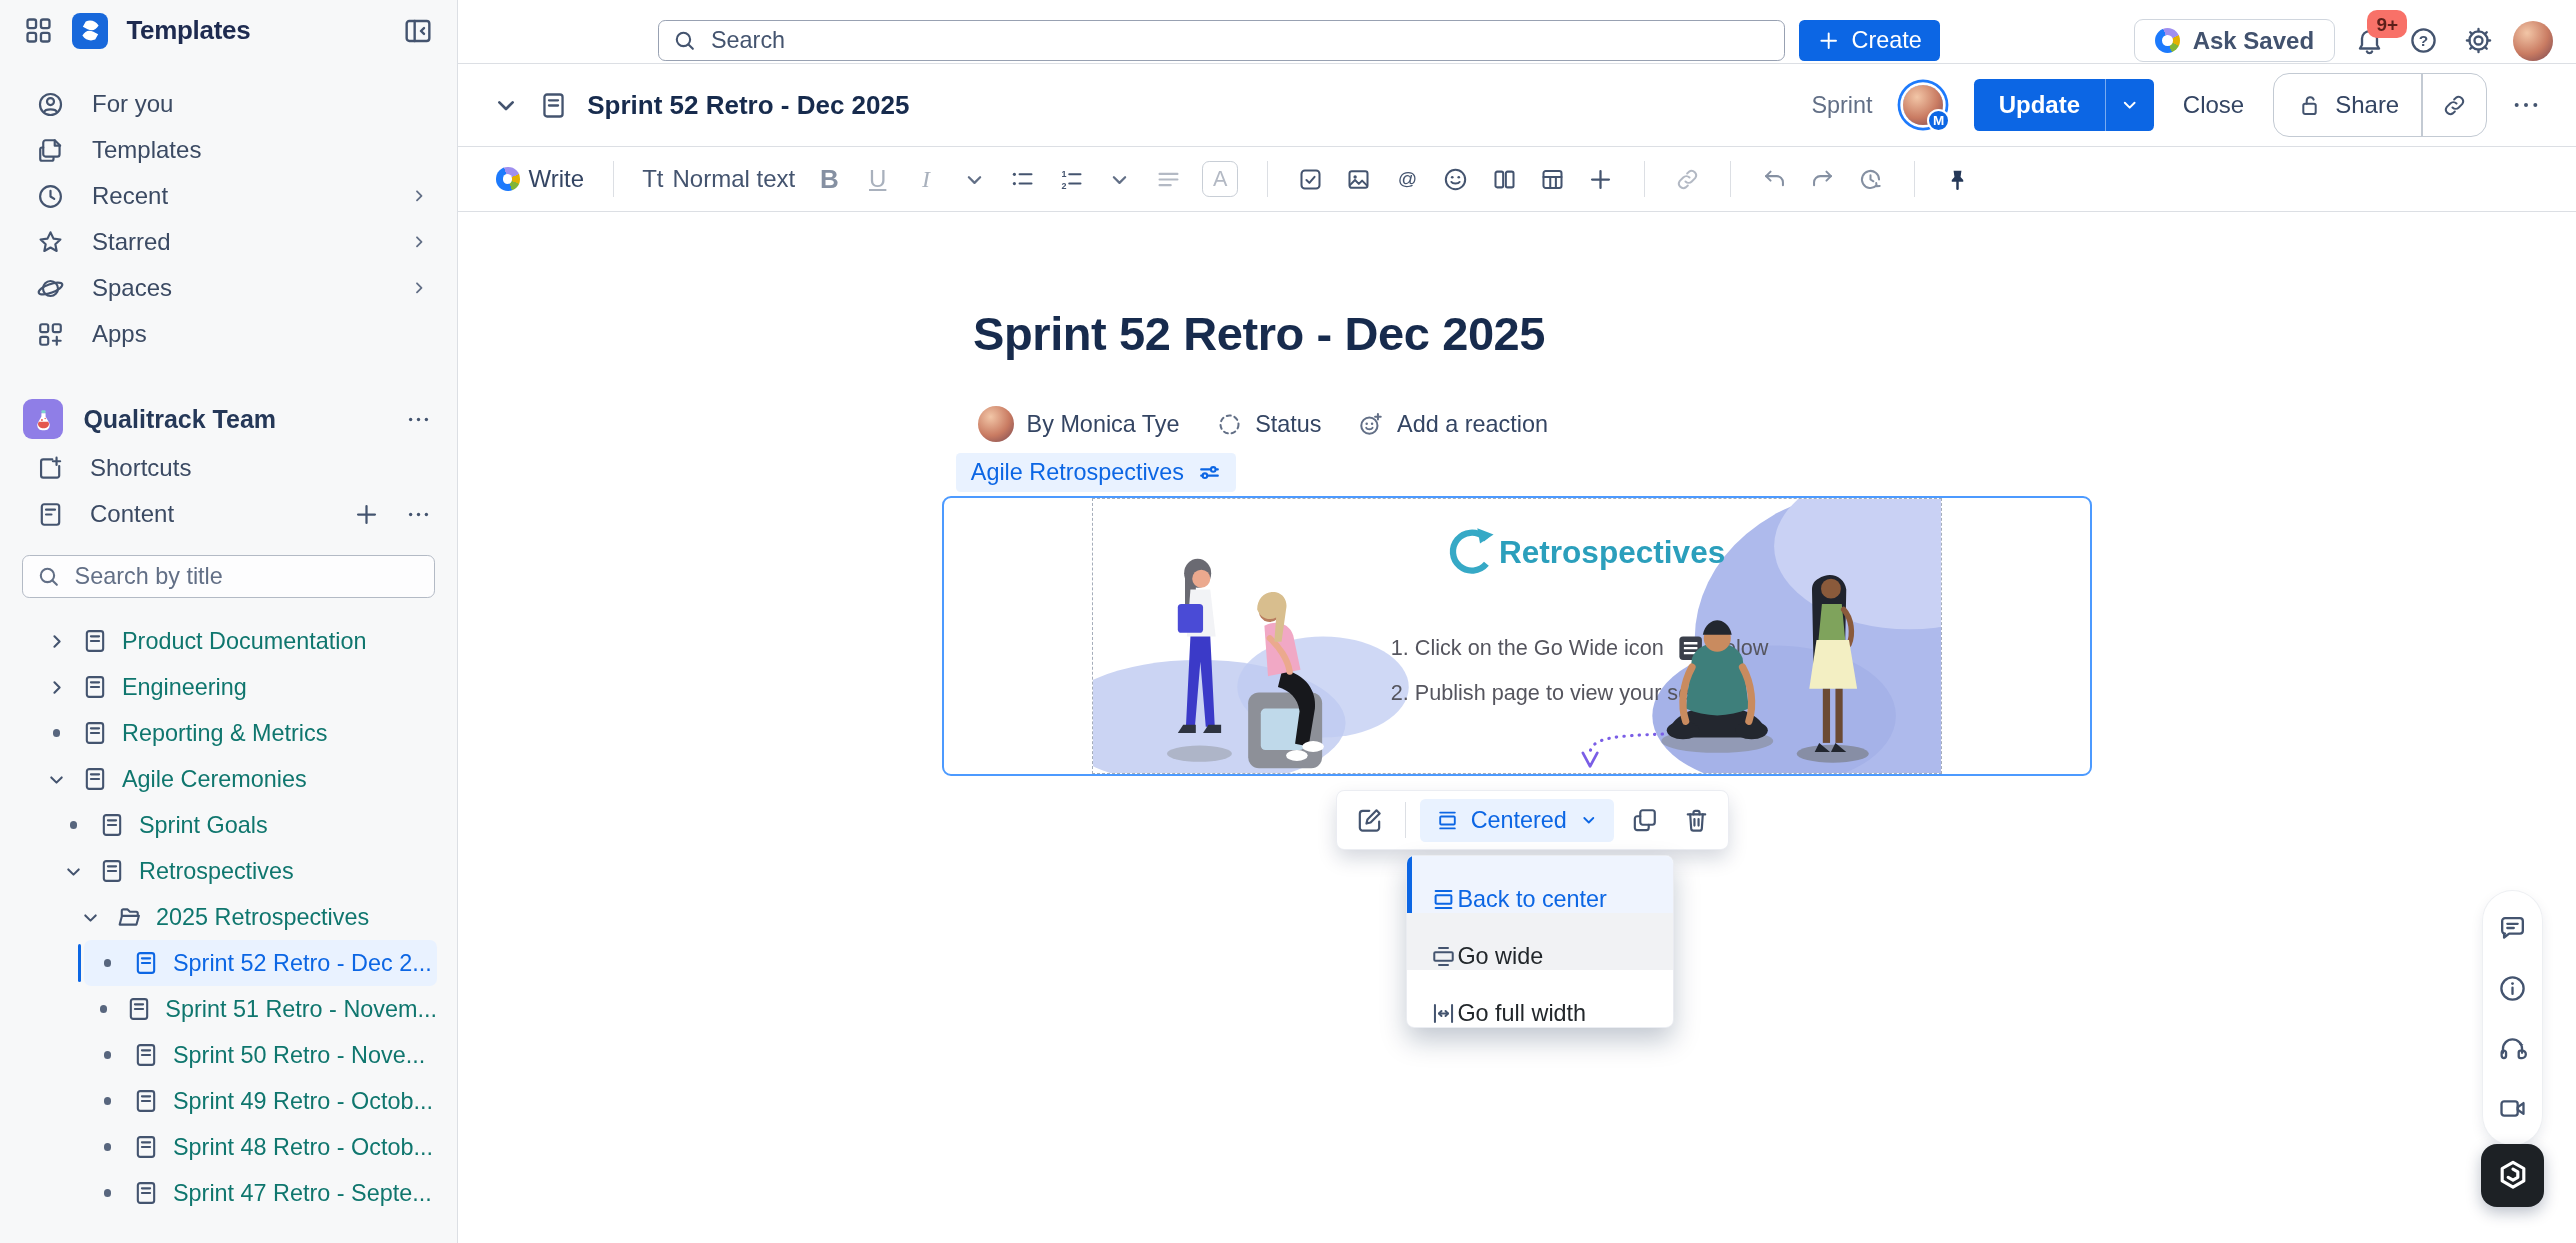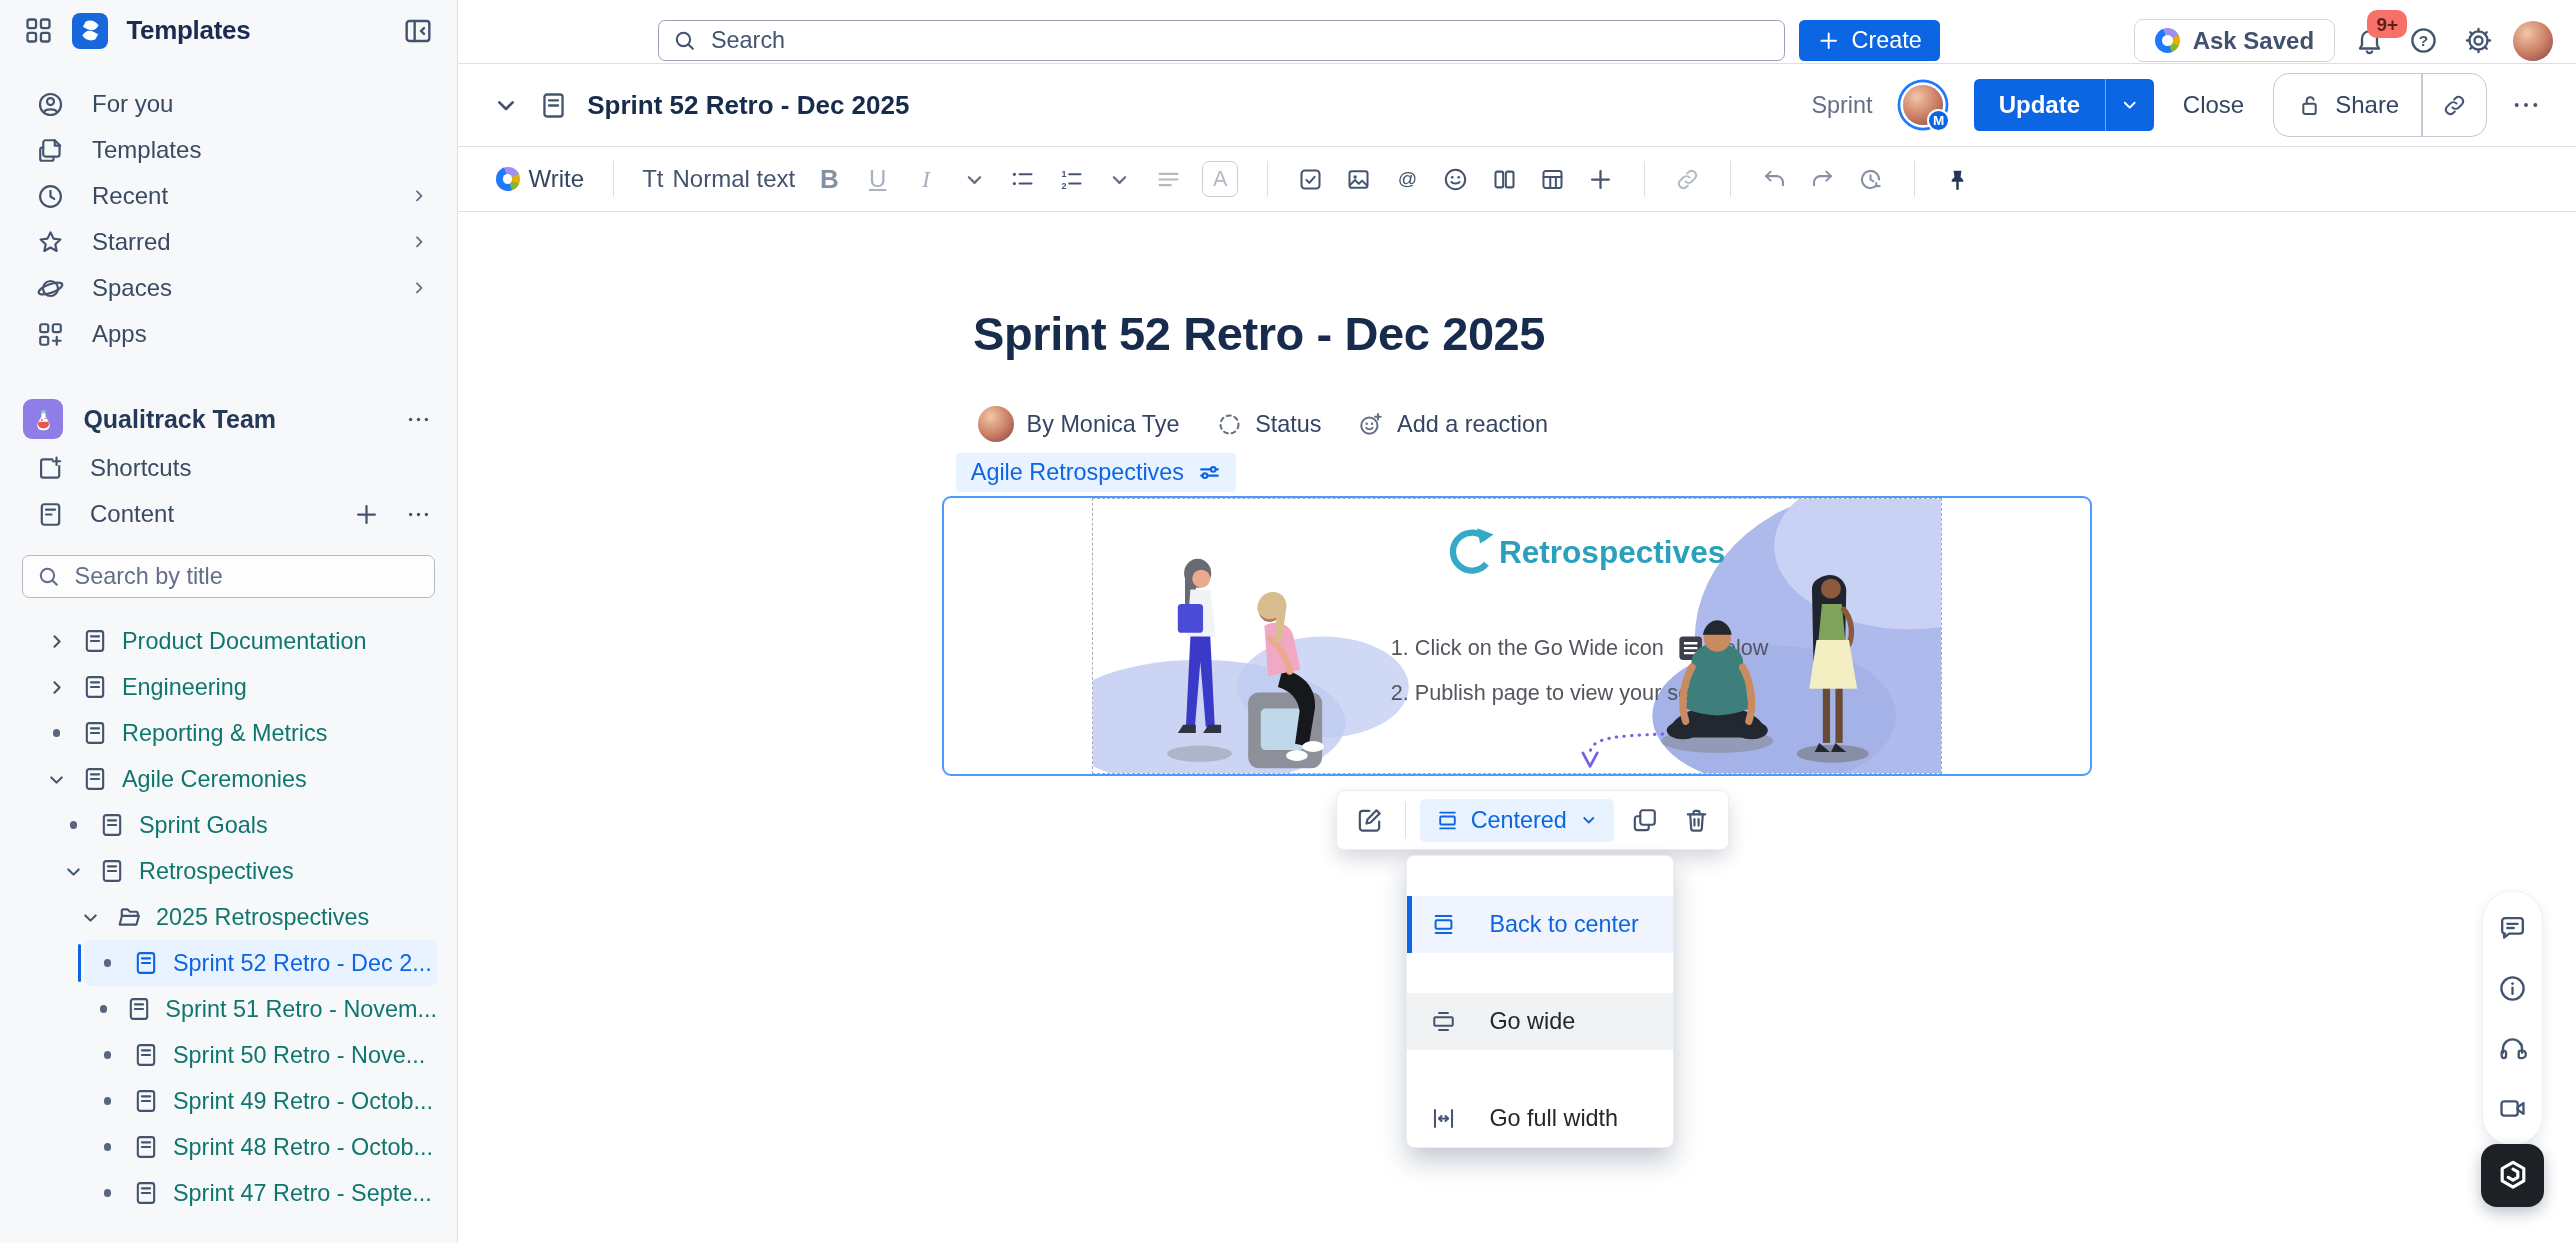--- a/index.html
+++ b/index.html
@@ -142,21 +142,21 @@
   .ftb-btn { width:43px; height:43px; display:flex; align-items:center; justify-content:center; color:#44546F; background:none; border:none; }
   .ftb-btn .ic { width:29px; height:29px; }
   .ftb-div { width:0.9px; height:36px; background:#DCDFE4; margin:0 5.4px; }
   .centered-pill { height:43px; display:flex; align-items:center; gap:10.8px; background:#E9F2FF; border-radius:5.4px;
     padding:0 14.4px; color:#0C66E4; font-size:23.4px; font-weight:500; border:none; }
   .centered-pill .ic { width:25px; height:25px; }
   .centered-pill .chev { width:21.6px; height:21.6px; }
 
   .dropdown { position:absolute; left:949px; top:644px; width:266px; background:#fff; border-radius:7.2px; overflow:hidden;
     box-shadow:0 0 0 0.9px #EBEDF2, 0 12.6px 27px rgba(9,30,66,.25); }
-  .dd-item { height:57px; display:flex; align-items:center; gap:32px; padding:0 16px 0 23.4px; font-size:23.4px; color:#22272B; position:relative;margin-top:40px; }
+  .dd-item { height:57px; display:flex; align-items:flex-end; gap:0; padding:0 16px 0 23.4px; font-size:23.4px; color:#22272B; position:relative; }
   .dd-item .ic { width:27px; height:27px; color:#44546F; }
   .dd-item.active { background:#EFF4FE; color:#0C66E4; }
   .dd-item.active .ic { color:#0C66E4; }
   .dd-item.active::before { content:''; position:absolute; left:0; top:0; bottom:0; width:4.5px; background:#0C66E4; }
   .dd-item.hovered { background:#F1F2F4; }
 
   .rail { position:absolute; right:34px; top:679px; width:59px; padding:21.6px 0; display:flex; flex-direction:column;
     align-items:center; gap:29px; background:#fff; border-radius:31px;
     box-shadow:0 0 0 0.9px #EDEFF2, 0 5.4px 12.6px rgba(9,30,66,.10); }
   .rail button { background:none; border:none; color:#44546F; display:flex; }

